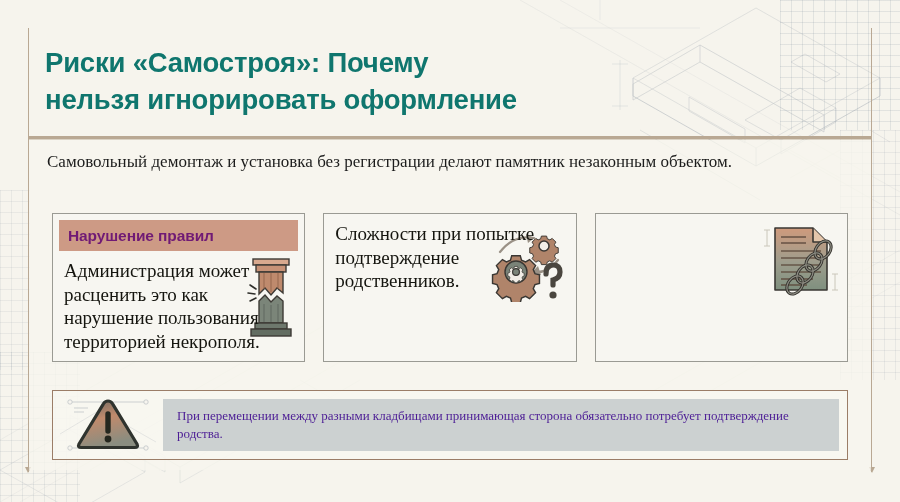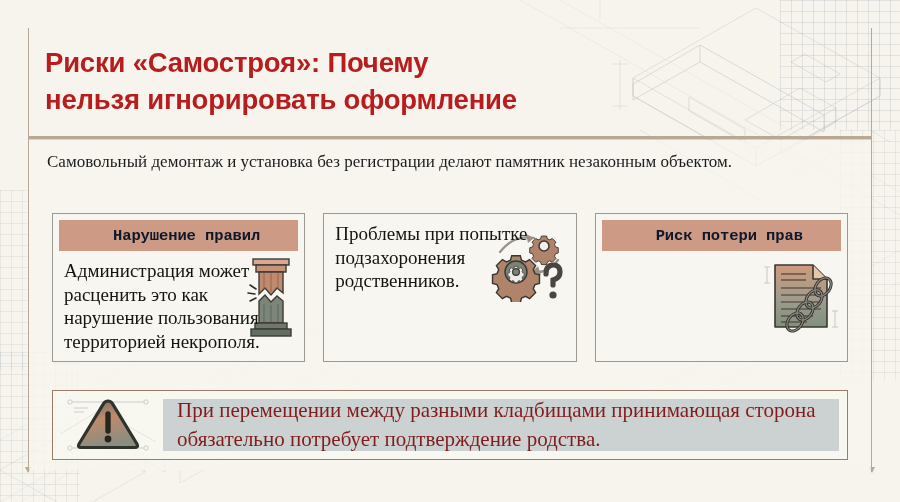--- a/index.html
+++ b/index.html
@@ -60,21 +60,21 @@
     position: absolute;
     left: 45px; top: 45px;
     width: 560px;
     z-index: 3;
   }
   #page-title {
     font-family: "Liberation Sans", sans-serif;
     font-weight: bold;
     font-size: 27.5px;
     line-height: 1.33;
-    color: #b91c1c;
+    color: #0f766e;
     letter-spacing: -0.2px;
     margin: 0;
     white-space: pre-line;
   }
 
   
   #header-divider {
     position: absolute;
     left: 29px; right: 29px; top: 136px;
     height: 3px;
@@ -124,26 +124,25 @@
   .card-header {
     margin: 6px 6px 0 6px;
     background: #cd9a85;
     height: 31px;
     display: flex;
     align-items: center;
     padding-left: 9px;
     box-sizing: border-box;
   }
   .card-header-label {
-    font-family: Liberation Mono, monospace;
+    font-family: Liberation Sans, sans-serif;
     font-weight: bold;
     font-size: 15.5px;
-    color: #0f172a;
+    color: #701a75;
     letter-spacing: -0.1px;
-    margin-left: 45px;
   }
   .card-body {
     position: relative;
     padding: 8px 9px 8px 11px;
     min-height: 92px;
   }
   .card-text {
     font-size: 19px;
     line-height: 1.24;
     color: #15150f;
@@ -183,23 +182,23 @@
     flex: 1 1 auto;
     align-self: stretch;
     margin: 8px 8px 8px 0;
     background: #ccd1d1;
     display: flex;
     align-items: center;
     padding: 0 14px;
     box-sizing: border-box;
   }
   #banner-text {
-    font-size: 21px;
+    font-size: 13px;
     line-height: 1.38;
-    color: #7f1d1d;
+    color: #4c1d95;
     white-space: pre-line;
   }
 </style>
 </head>
 <body>
 
 <div id="bg-layer">
   <div class="bg-grid" id="grid-tr"></div>
   <div class="bg-grid" id="grid-r"></div>
   <div class="bg-grid" id="grid-bl"></div>
@@ -319,28 +318,25 @@
               <path d="M-2.4 -9 h4.8 l.7 2.5 l2.3 1 l2.2 -1.3 l3.4 3.4 l-1.3 2.2 l1 2.3 l2.5 .7 v4.8 l-2.5 .7 l-1 2.3 l1.3 2.2 l-3.4 3.4 l-2.2 -1.3 l-2.3 1 l-.7 2.5 h-4.8 l-.7 -2.5 l-2.3 -1 l-2.2 1.3 l-3.4 -3.4 l1.3 -2.2 l-1 -2.3 l-2.5 -.7 v-4.8 l2.5 -.7 l1 -2.3 l-1.3 -2.2 l3.4 -3.4 l2.2 1.3 l2.3 -1 z" transform="scale(0.62)"></path>
             </g>
             <circle cx="0" cy="0" r="3.4" fill="#7a8378" stroke="#3a3733" stroke-width="1.2"></circle>
           </g>
 
           <g fill="none" stroke="#4a463f" stroke-width="5.2" stroke-linecap="round">
             <path d="M62 58 q0 -9 7 -9 q7 0 7 7 q0 6 -7 8 l0 5"></path>
           </g>
           <circle cx="69" cy="79" r="3.6" fill="#4a463f"></circle>
         </svg>
-        <div class="card-text">Проблемы при попытке подзахоронения родственников.</div>
+        <div class="card-text">Сложности при попытке подтверждение родственников.</div>
       </div>
     </div>
 
     <div class="card">
-      <div class="card-header">
-        <span class="card-header-label">Риск потери прав</span>
-      </div>
       <div class="card-body">
         <svg class="card-icon" id="icon-document" viewBox="0 0 80 80">
           <defs>
             <linearGradient id="docGrad" x1="0" y1="0" x2="0" y2="1">
               <stop offset="0%" stop-color="#cf9a7c"></stop>
               <stop offset="55%" stop-color="#9e9d8d"></stop>
               <stop offset="100%" stop-color="#7f907f"></stop>
             </linearGradient>
           </defs>
 

